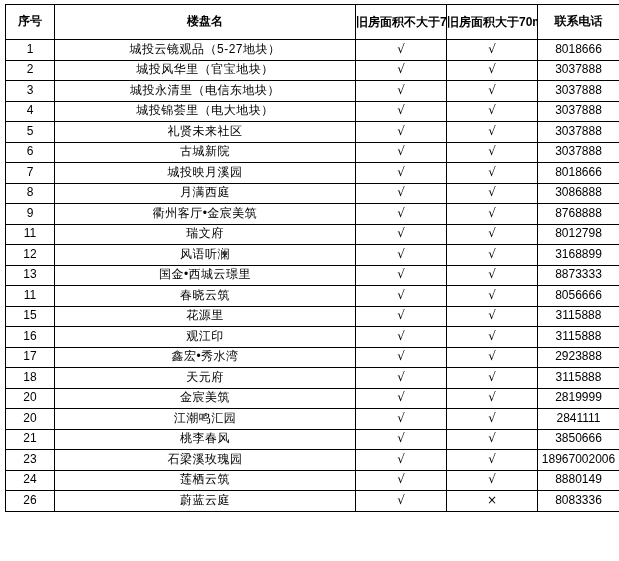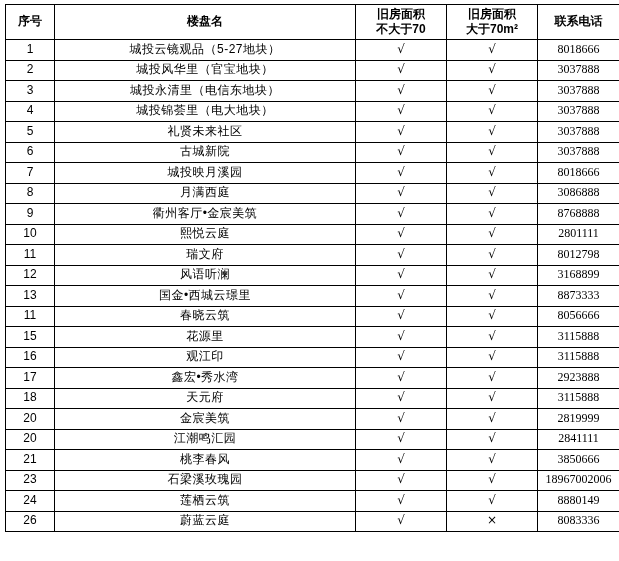--- a/index.html
+++ b/index.html
@@ -41,36 +41,36 @@
     font-size: 12px;
   }
   .col-idx { width: 48px; }
   .col-name { width: 300px; border-radius: 14px; }
   .col-a { width: 90px; }
   .col-b { width: 90px; }
   .col-tel { width: 81px; }
 
   .hdr-two-line {
     display: flex;
-    flex-direction: column;
+    flex-direction: row;
     align-items: center;
     justify-content: space-between;
     line-height: 1.25;
   }
   .mark {
     font-size: 13px;
     font-family: "DejaVu Sans", sans-serif;
   }
   .name-cell {
     font-size: 12.5px;
     letter-spacing: 0.5px;
   }
   .tel-cell {
     font-size: 12px;
-    font-family: Liberation Serif, serif;
+    font-family: Liberation Sans, sans-serif;
   }
   .idx-cell {
     font-size: 12px;
   }
 </style>
 </head>
 <body>
 
 <div id="table-wrap">
   <table class="listing">
@@ -151,27 +151,20 @@
           <td class="col-tel tel-cell">3086888</td>
         </tr>
         <tr>
           <td class="col-idx idx-cell">9</td>
           <td class="col-name name-cell">衢州客厅•金宸美筑</td>
           <td class="col-a mark">√</td>
           <td class="col-b mark">√</td>
           <td class="col-tel tel-cell">8768888</td>
         </tr>
         <tr>
-          <td class="col-idx idx-cell">10</td>
-          <td class="col-name name-cell">熙悦云庭</td>
-          <td class="col-a mark">√</td>
-          <td class="col-b mark">√</td>
-          <td class="col-tel tel-cell">2801111</td>
-        </tr>
-        <tr>
           <td class="col-idx idx-cell">11</td>
           <td class="col-name name-cell">瑞文府</td>
           <td class="col-a mark">√</td>
           <td class="col-b mark">√</td>
           <td class="col-tel tel-cell">8012798</td>
         </tr>
         <tr>
           <td class="col-idx idx-cell">12</td>
           <td class="col-name name-cell">风语听澜</td>
           <td class="col-a mark">√</td>

